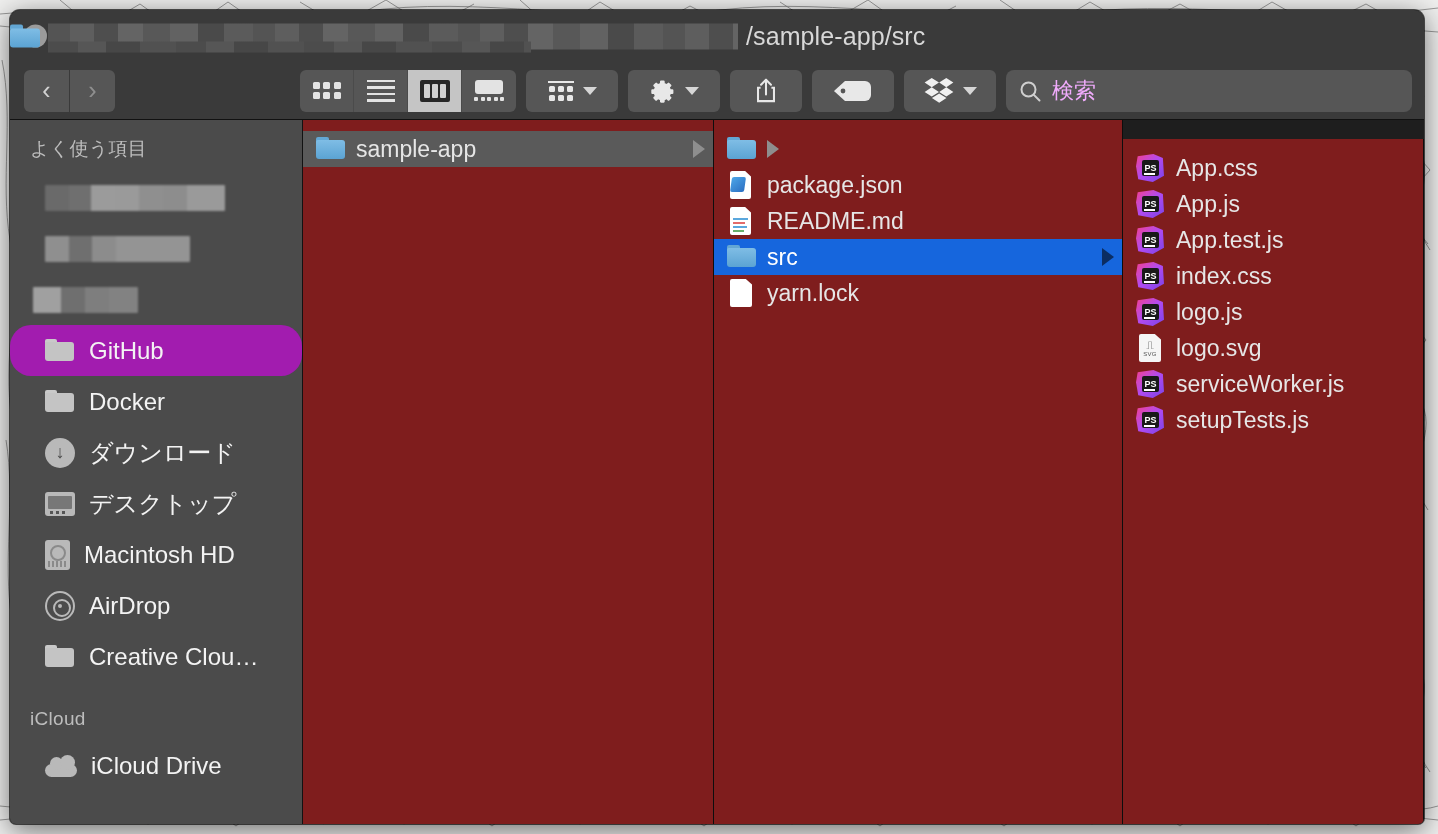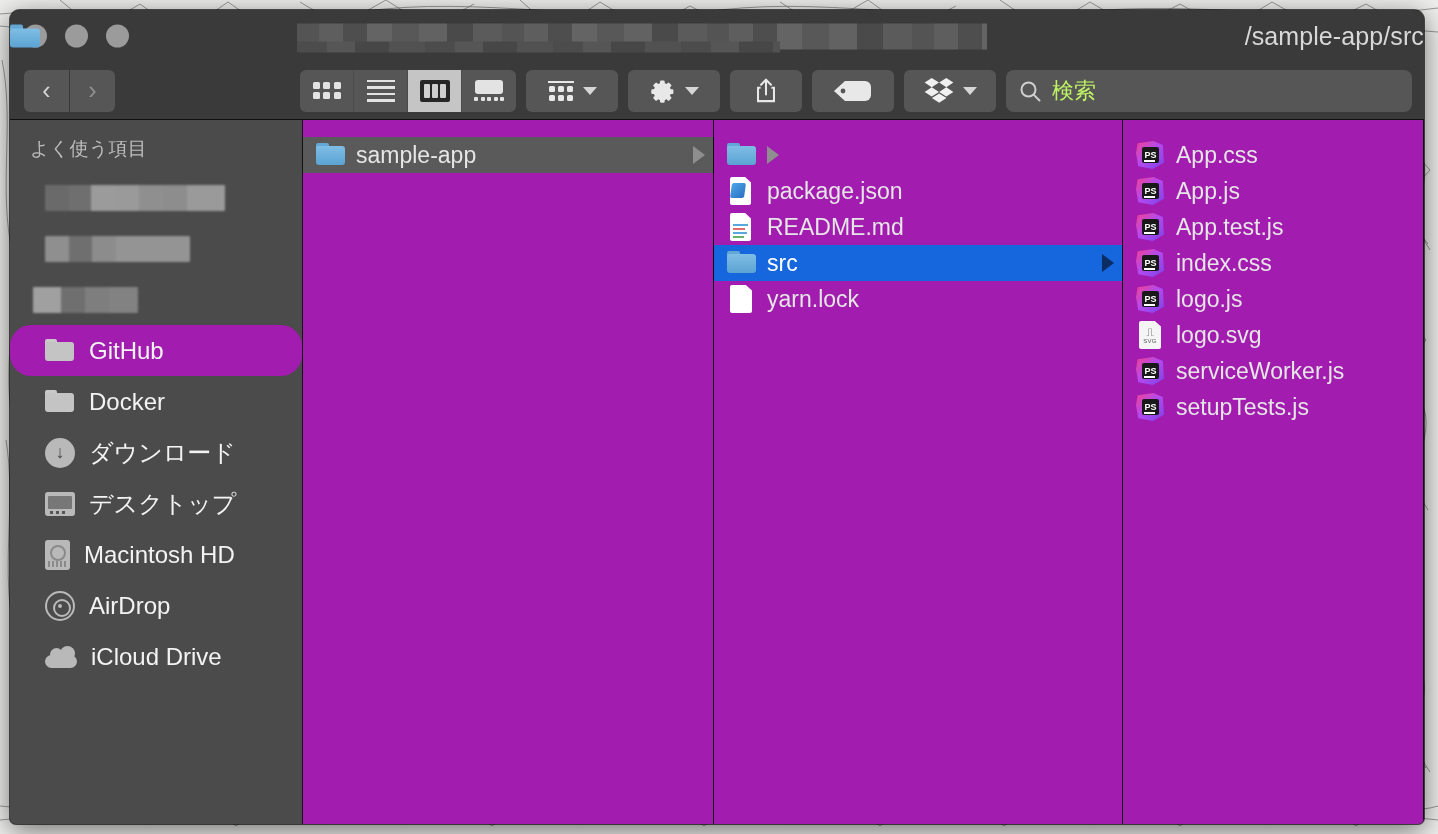--- a/index.html
+++ b/index.html
@@ -44,21 +44,21 @@
   }
   .traffic-lights {
     position: absolute; left: 14px; top: 50%;
     transform: translateY(-50%);
     display: flex; gap: 18px;
   }
   .light { width: 23px; height: 23px; border-radius: 50%; background: #9b9b9b; }
   .title-center {
     position: absolute; left: 0; right: 0; top: 50%;
     transform: translateY(-50%);
-    display: flex; align-items: center; justify-content: space-between;
+    display: flex; align-items: center; justify-content: flex-start;
     gap: 8px;
     pointer-events: none;
   }
   .title-folder {
     width: 30px; height: 23px;
     position: relative; flex: 0 0 auto;
   }
   .title-folder .tab {
     position:absolute; left:0; top:0; width:13px; height:5px;
     background:#63a7d4; border-radius:2px 2px 0 0;
@@ -146,21 +146,21 @@
 
   #search-field {
     flex: 1 1 auto;
     height: 42px;
     background: #565656;
     border-radius: 8px;
     display: flex; align-items: center;
     padding: 0 12px; gap: 10px;
     min-width: 120px;
   }
-  #search-placeholder { color: #bef264; font-size: 22px; }
+  #search-placeholder { color: #f0abfc; font-size: 22px; }
 
   
   #body-area { flex: 1 1 auto; display: flex; min-height: 0; }
 
   
   #sidebar {
     width: 293px; flex: 0 0 293px;
     background: #4b4b4b;
     border-right: 1px solid #121212;
     padding-top: 8px;
@@ -211,28 +211,28 @@
   .ic-airdrop::after{content:"";position:absolute;left:11px;top:11px;width:4px;height:4px;border-radius:50%;background:#b9b9b9;}
   .ic-cloud{width:32px;height:22px;position:relative;}
   .ic-cloud i{position:absolute;background:#b9b9b9;border-radius:50%;}
   .ic-cloud i:nth-child(1){left:0;bottom:0;width:32px;height:13px;border-radius:8px;}
   .ic-cloud i:nth-child(2){left:5px;top:2px;width:13px;height:13px;}
   .ic-cloud i:nth-child(3){left:15px;top:0;width:15px;height:15px;}
 
   
   #columns { flex: 1 1 auto; display: flex; min-width: 0; background: #1e1e1e; }
   .column {
-    background: #a21caf;
+    background: #7f1d1d;
     border-right: 1px solid #0d0d0d;
     overflow: hidden;
-    padding-top: 17px;
+    padding-top: 11px;
   }
   #col-1 { width: 411px; flex: 0 0 411px; }
   #col-2 { width: 409px; flex: 0 0 409px; }
-  #col-3 { flex: 1 1 auto; }
+  #col-3 { flex: 1 1 auto; margin-top: 19px; }
 
   .row {
     height: 36px;
     display: flex; align-items: center;
     padding-left: 12px; padding-right: 8px;
     gap: 11px;
     color: #e6e6e6; font-size: 23px;
     white-space: nowrap;
   }
   .row.sel-grey { background: #5a5a5a; }
@@ -507,21 +507,29 @@
       <div class="sb-item">
         <span class="ic-hd"></span>
         <span>Macintosh HD</span>
       </div>
 
       <div class="sb-item">
         <span class="ic-airdrop"></span>
         <span>AirDrop</span>
       </div>
 
-
+      <div class="sb-item">
+        <span class="sb-ic ic-folder">
+            <span class="tab"></span>
+            <span class="bd"></span>
+          </span>
+        <span>Creative Clou…</span>
+      </div>
+
+      <div class="sb-header" style="padding-top:26px">iCloud</div>
 
       <div class="sb-item">
         <span class="ic-cloud">
             <i></i>
             <i></i>
             <i></i>
           </span>
         <span>iCloud Drive</span>
       </div>
     </div>

